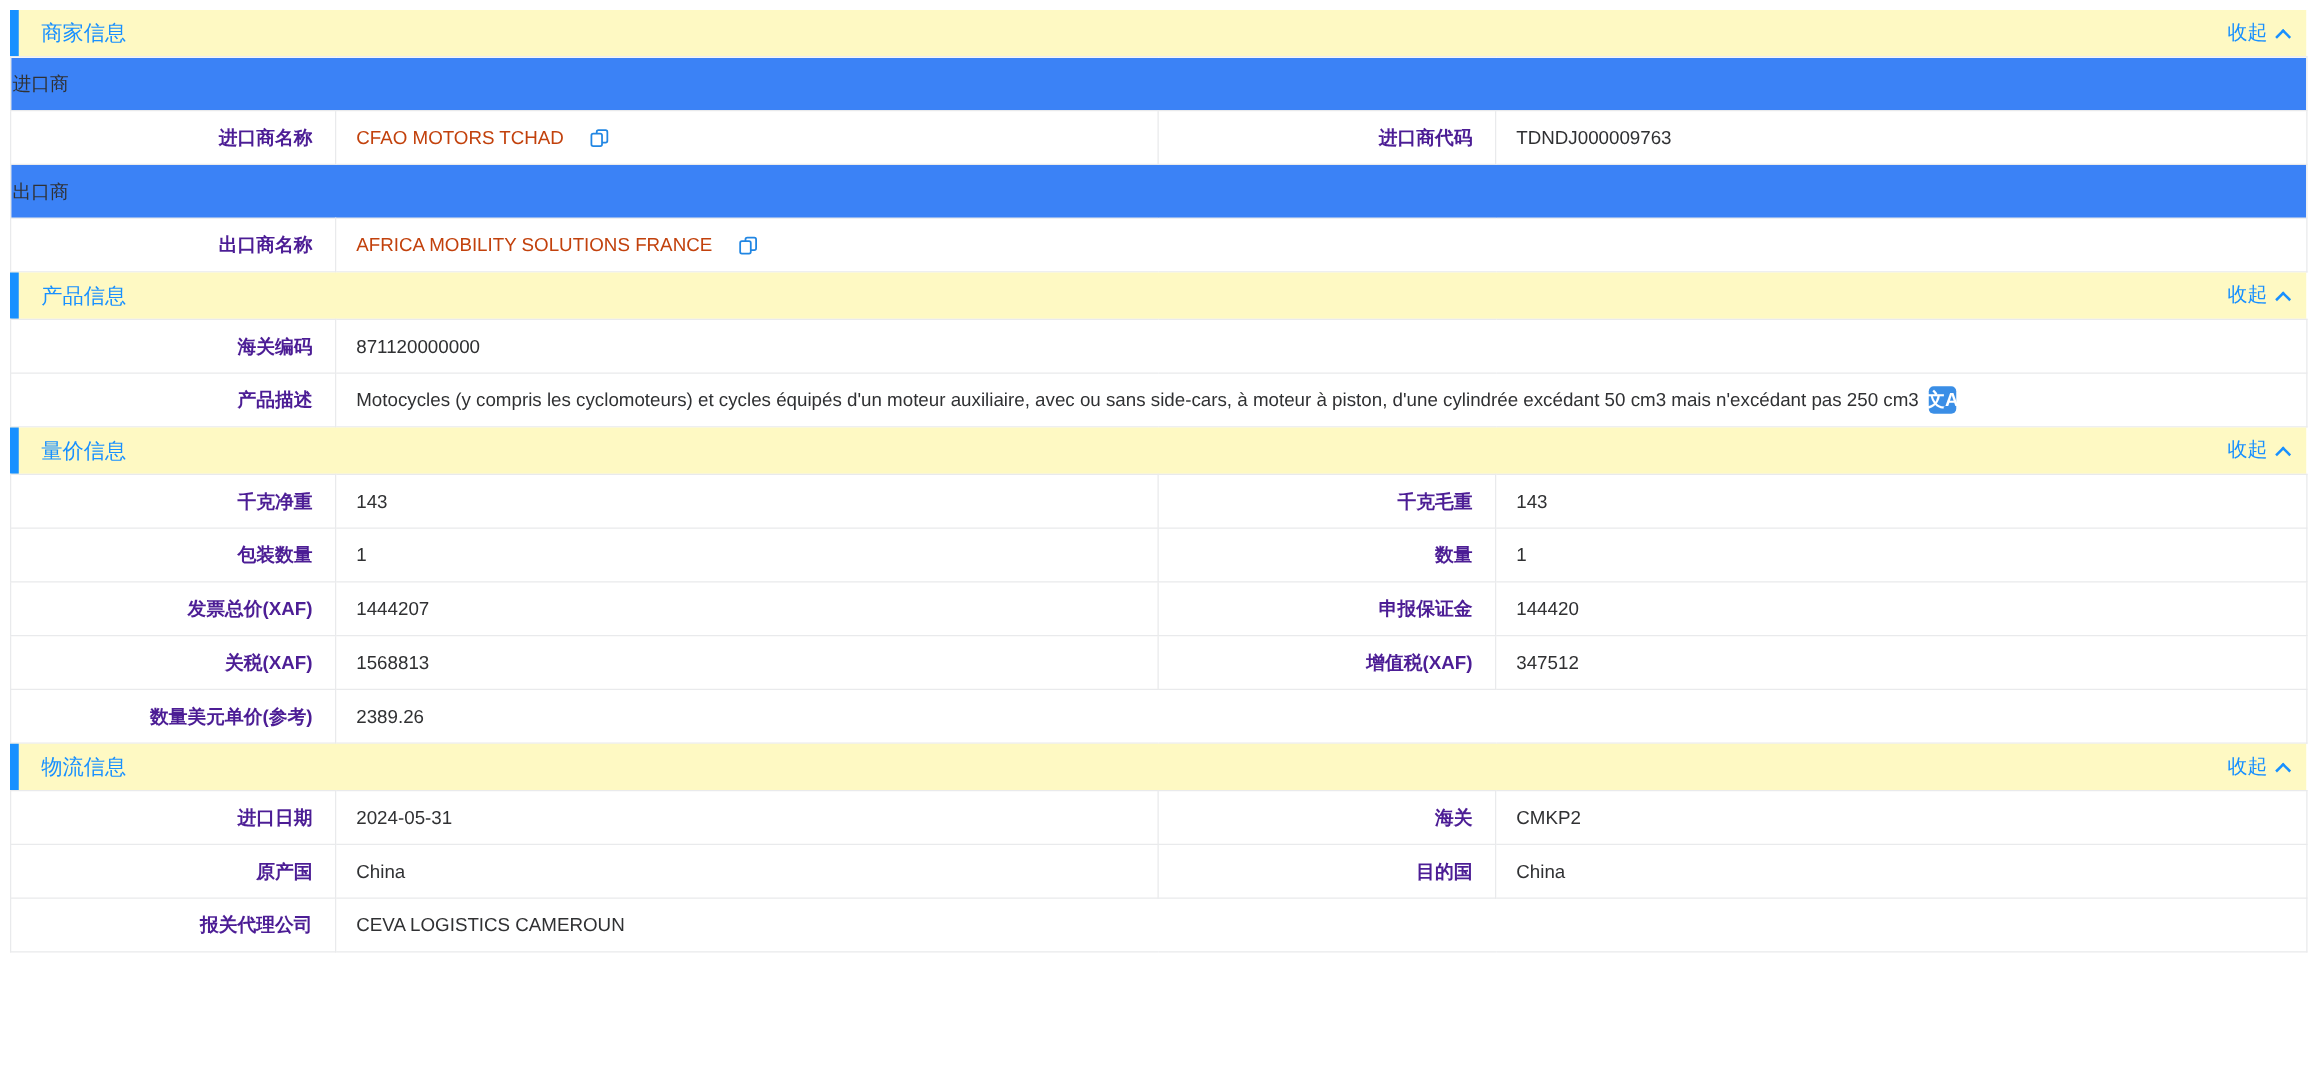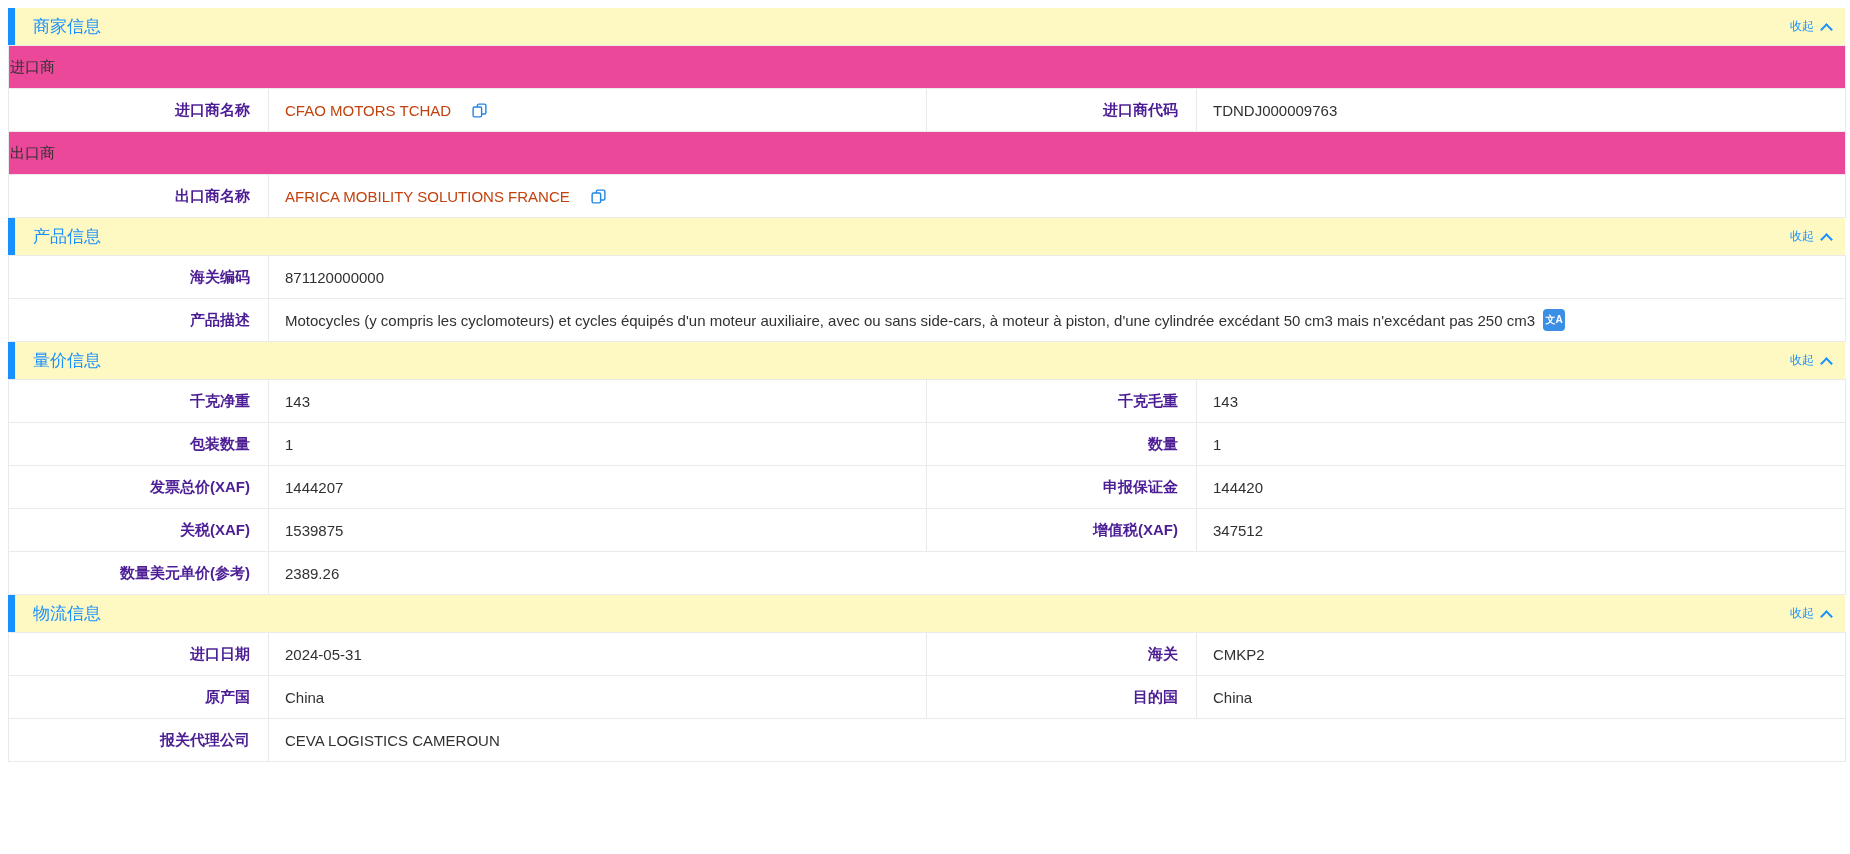--- a/index.html
+++ b/index.html
@@ -14,49 +14,49 @@
   .sec-header {
     display: flex; align-items: center;
     height: 37px; width: 1837px;
     background: #fef9c3;
     border-left: 7px solid #1890ff;
     padding: 0 14px 0 18px;
   }
   .sec-title { color: #1890ff; font-size: 17px; }
   .collapse {
     margin-left: auto; display: inline-flex; align-items: center; gap: 8px;
-    color: #1890ff; font-size: 12px; cursor: pointer;
+    color: #1890ff; font-size: 16px; cursor: pointer;
   }
   .chev {
     display: inline-block; width: 9px; height: 9px;
     border-left: 2px solid #1890ff; border-top: 2px solid #1890ff;
     transform: rotate(45deg); margin-top: 5px;
   }
 
   table { width: 1837px; border-collapse: collapse; table-layout: fixed; }
   td {
     border: 1px solid #e9eaec; height: 43px;
     font-size: 15px; vertical-align: middle;
     overflow: hidden; white-space: nowrap;
   }
   td.lbl { font-weight: bold; text-align: right; padding-right: 18px; color: #4c1d95; }
   td.val { text-align: left; padding-left: 16px; color: #303133; }
-  td.subhead { background: #ec4899; color: #303133; }
+  td.subhead { background: #3b82f6; color: #303133; }
 
   .link {
     color: #c2410c; display: inline-flex; align-items: flex-start; gap: 20px;
     cursor: pointer; text-decoration: none;
   }
   .copy-svg { width: 17px; height: 17px; display: inline-block; }
 
   .desc-wrap { display: flex; align-items: center; gap: 8px; }
   .trans-icon {
     display: inline-flex; align-items: center; justify-content: center;
     width: 22px; height: 22px; background: #3a8ee6; color: #ffffff;
-    border-radius: 4px; font-size: 10px; font-weight: bold;
+    border-radius: 4px; font-size: 15px; font-weight: bold;
     cursor: pointer; flex: 0 0 auto;
   }
 </style>
 </head>
 <body>
 
 <div class="page">
 
   <div class="sec-header">
     <span class="sec-title">商家信息</span>
@@ -167,21 +167,21 @@
       <td class="val">1</td>
     </tr>
     <tr>
       <td class="lbl">发票总价(XAF)</td>
       <td class="val">1444207</td>
       <td class="lbl">申报保证金</td>
       <td class="val">144420</td>
     </tr>
     <tr>
       <td class="lbl">关税(XAF)</td>
-      <td class="val">1539875</td>
+      <td class="val">1568813</td>
       <td class="lbl">增值税(XAF)</td>
       <td class="val">347512</td>
     </tr>
     <tr>
       <td class="lbl">数量美元单价(参考)</td>
       <td class="val" colspan="3">2389.26</td>
     </tr>
   </tbody>
     </table>
 

